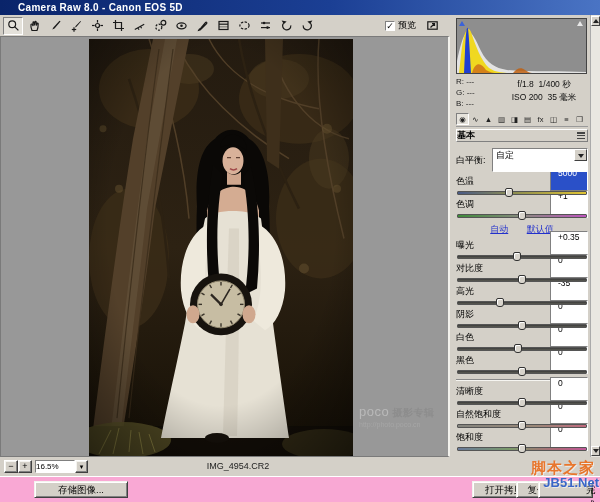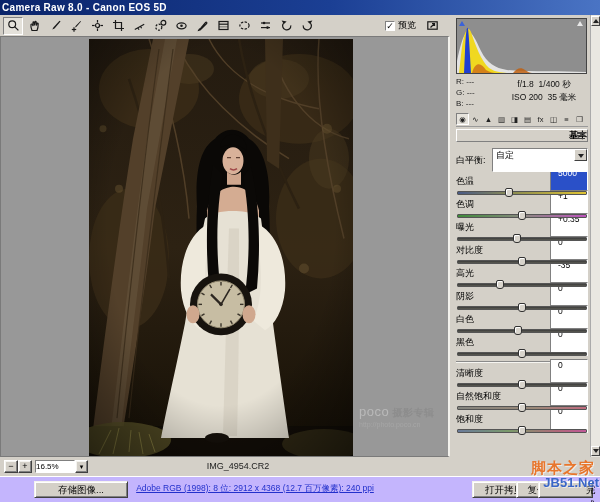--- a/index.html
+++ b/index.html
@@ -2,21 +2,21 @@
 <html><head>
 <meta charset="utf-8">
 <style>
   * { margin:0; padding:0; box-sizing:border-box; }
   html,body { width:600px; height:502px; overflow:hidden; }
   body { font-family:"Liberation Sans","DejaVu Sans",sans-serif; background:#d4d0c8; position:relative; font-size:9px; color:#000; }
 
   
   .titlebar { position:absolute; left:0; top:0; width:600px; height:15px;
     background:linear-gradient(90deg,#0a246a 0%,#1b3f94 55%,#4a74c4 100%);
-    color:#fff; font-size:10px; font-weight:bold; line-height:15px; padding-left:2px; letter-spacing:.3px; }
+    color:#fff; font-size:10px; font-weight:bold; line-height:15px; padding-left:18px; letter-spacing:.3px; }
 
   .toolbar { position:absolute; left:0; top:15px; width:452px; height:21px;
     display:flex; align-items:center; padding-left:3px; gap:1px; background:#d4d0c8; }
   .tbtn { width:20px; height:18px; background:#d4d0c8; border:1px solid #d4d0c8;
     display:flex; align-items:center; justify-content:center; padding:0; }
   .tbtn svg { width:13px; height:13px; stroke:#1a1a1a; fill:none; stroke-width:1.2; }
   .tbtn.pressed { border-color:#808080 #fff #fff #808080; background:#e4e1da; }
   .toolbar-right { margin-left:auto; display:flex; align-items:center; gap:6px; padding-right:10px; }
   .cb { display:inline-block; width:10px; height:10px; background:#fff;
     border:1px solid; border-color:#808080 #fff #fff #808080; font-size:9px; line-height:9px;
@@ -68,21 +68,21 @@
   .exif { display:flex; margin-top:3px; }
   .rgb { width:44px; font-size:8px; color:#222; line-height:1.35; }
   .shot { flex:1; font-size:8.5px; text-align:center; line-height:1.5; color:#111; padding-top:1px; }
 
   .tabs { display:flex; margin-top:4px; border-bottom:1px solid #9a9a9a; padding-bottom:1px; gap:0; }
   .tab { width:13px; height:12px; font-size:7.5px; line-height:12px; text-align:center; color:#222;
     background:#d4d0c8; border:1px solid #d4d0c8; overflow:hidden; }
   .tab.active { border-color:#808080 #fff #fff #808080; background:#e6e3dc; }
 
   .sec-header { position:relative; margin-top:2px; height:13px; background:#d4d0c8;
-    border:1px solid; border-color:#fff #808080 #808080 #fff; text-align:right;
+    border:1px solid; border-color:#fff #808080 #808080 #fff; text-align:left;
     font-size:9px; line-height:11px; font-weight:bold; }
   .menu-ic { position:absolute; right:2px; top:2px; width:8px; height:7px;
     border-top:2px solid #444; border-bottom:1px solid #444; }
   .menu-ic::after { content:""; display:block; margin-top:1px; border-top:1px solid #444; }
 
   .wb-row { display:flex; align-items:center; margin-top:6px; }
   .wb-label { font-size:9px; width:36px; }
   .wb-select { flex:1; height:24px; background:#fff; border:1px solid; border-color:#808080 #fff #fff #808080;
     position:relative; font-size:9px; line-height:13px; padding-left:3px; }
   .wb-arrow { position:absolute; right:0; top:0; width:13px; height:12px; background:#d4d0c8;
@@ -104,21 +104,21 @@
   .t-sat   { background:linear-gradient(90deg,#6a7a9a,#7a9a6a 40%,#b0687a 78%,#c05898); }
   .thumb { position:absolute; top:-4px; width:8px; height:9px; background:#d8d4cc;
     border:1px solid #333; border-radius:2px 2px 3px 3px; transform:translateX(-50%);
     box-shadow:inset 1px 1px 0 #fff; }
 
   .divider { margin:5px 0 4px 0; border-top:1px solid #8a8a8a; border-bottom:1px solid #f6f5f1; }
   .links-row { text-align:center; margin-top:5px; }
   .plink { color:#2230cc; text-decoration:underline; font-size:9px; margin:0 8px; }
 
   
-  .footer { position:absolute; left:0; top:476px; width:600px; height:26px; background:#c4b5fd;
+  .footer { position:absolute; left:0; top:476px; width:600px; height:26px; background:#f9a8d4;
     border-top:1px solid #fff; }
   .btn { position:absolute; height:17px; background:#d4d0c8; border:1px solid; border-color:#f4f3ef #404040 #404040 #f4f3ef;
     box-shadow:inset 1px 1px 0 #fff, inset -1px -1px 0 #808080; font-size:9.5px; text-align:center; padding:0 6px; line-height:15px; }
   .save-btn { left:34px; top:4px; width:94px; }
   .open-btn { left:446px; top:4px; width:64px;margin-left:26px; }
   .reset-btn { left:516px; top:4px; width:42px; }
   .done-btn { left:538px; top:4px; width:54px;padding-left:47px; }
   .wf-link { position:absolute; left:110px; top:6px; width:290px; text-align:center;
     color:#2230cc; text-decoration:underline; font-size:8.5px; white-space:nowrap; }
 
@@ -420,20 +420,24 @@
     <div class="srow">
       <div class="srow-top">
           <span class="slabel">色调</span>
           <span class="svalue">+1</span>
         </div>
       <div class="strack t-tint">
           <span class="thumb" style="left:50%"></span>
         </div>
     </div>
 
+    <div class="links-row">
+      <a class="plink">自动</a>
+      <a class="plink">默认值</a>
+    </div>
 
     <div class="srow">
       <div class="srow-top">
           <span class="slabel">曝光</span>
           <span class="svalue">+0.35</span>
         </div>
       <div class="strack t-plain">
           <span class="thumb" style="left:46%"></span>
         </div>
     </div>
@@ -514,21 +518,20 @@
     </div>
 
     <div class="scrollbar">
       <span class="sb-arrow up"></span>
       <span class="sb-arrow down"></span>
     </div>
   </div>
 
   <div class="footer">
     <button class="btn save-btn">存储图像...</button>
-    <a class="wf-link">Adobe RGB (1998): 8 位: 2912 x 4368 (12.7 百万像素): 240 ppi</a>
     <button class="btn open-btn">打开拷贝</button>
     <button class="btn reset-btn">复位</button>
     <button class="btn done-btn">完成</button>
   </div>
 
   <div class="jb51">
     <span class="jb51-l1">脚本之家</span>
     <span class="jb51-l2">JB51.Net</span>
   </div>
 

